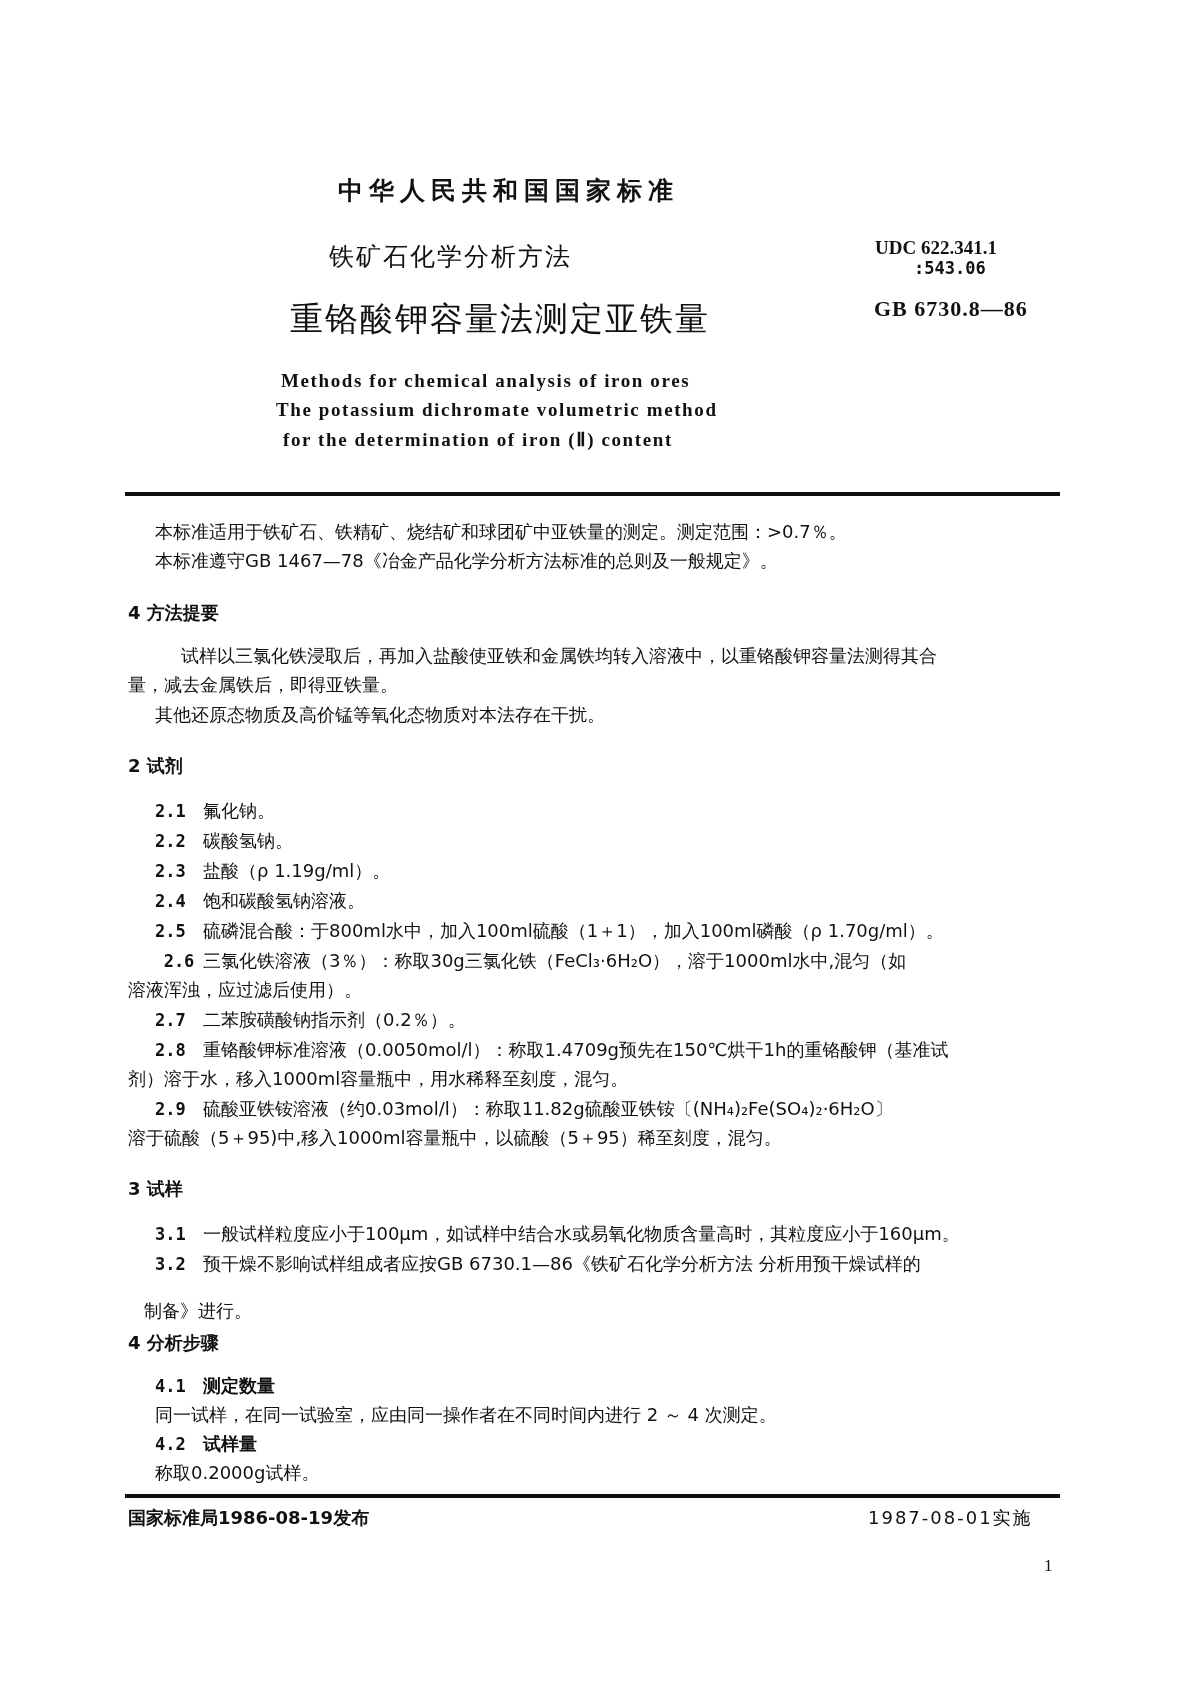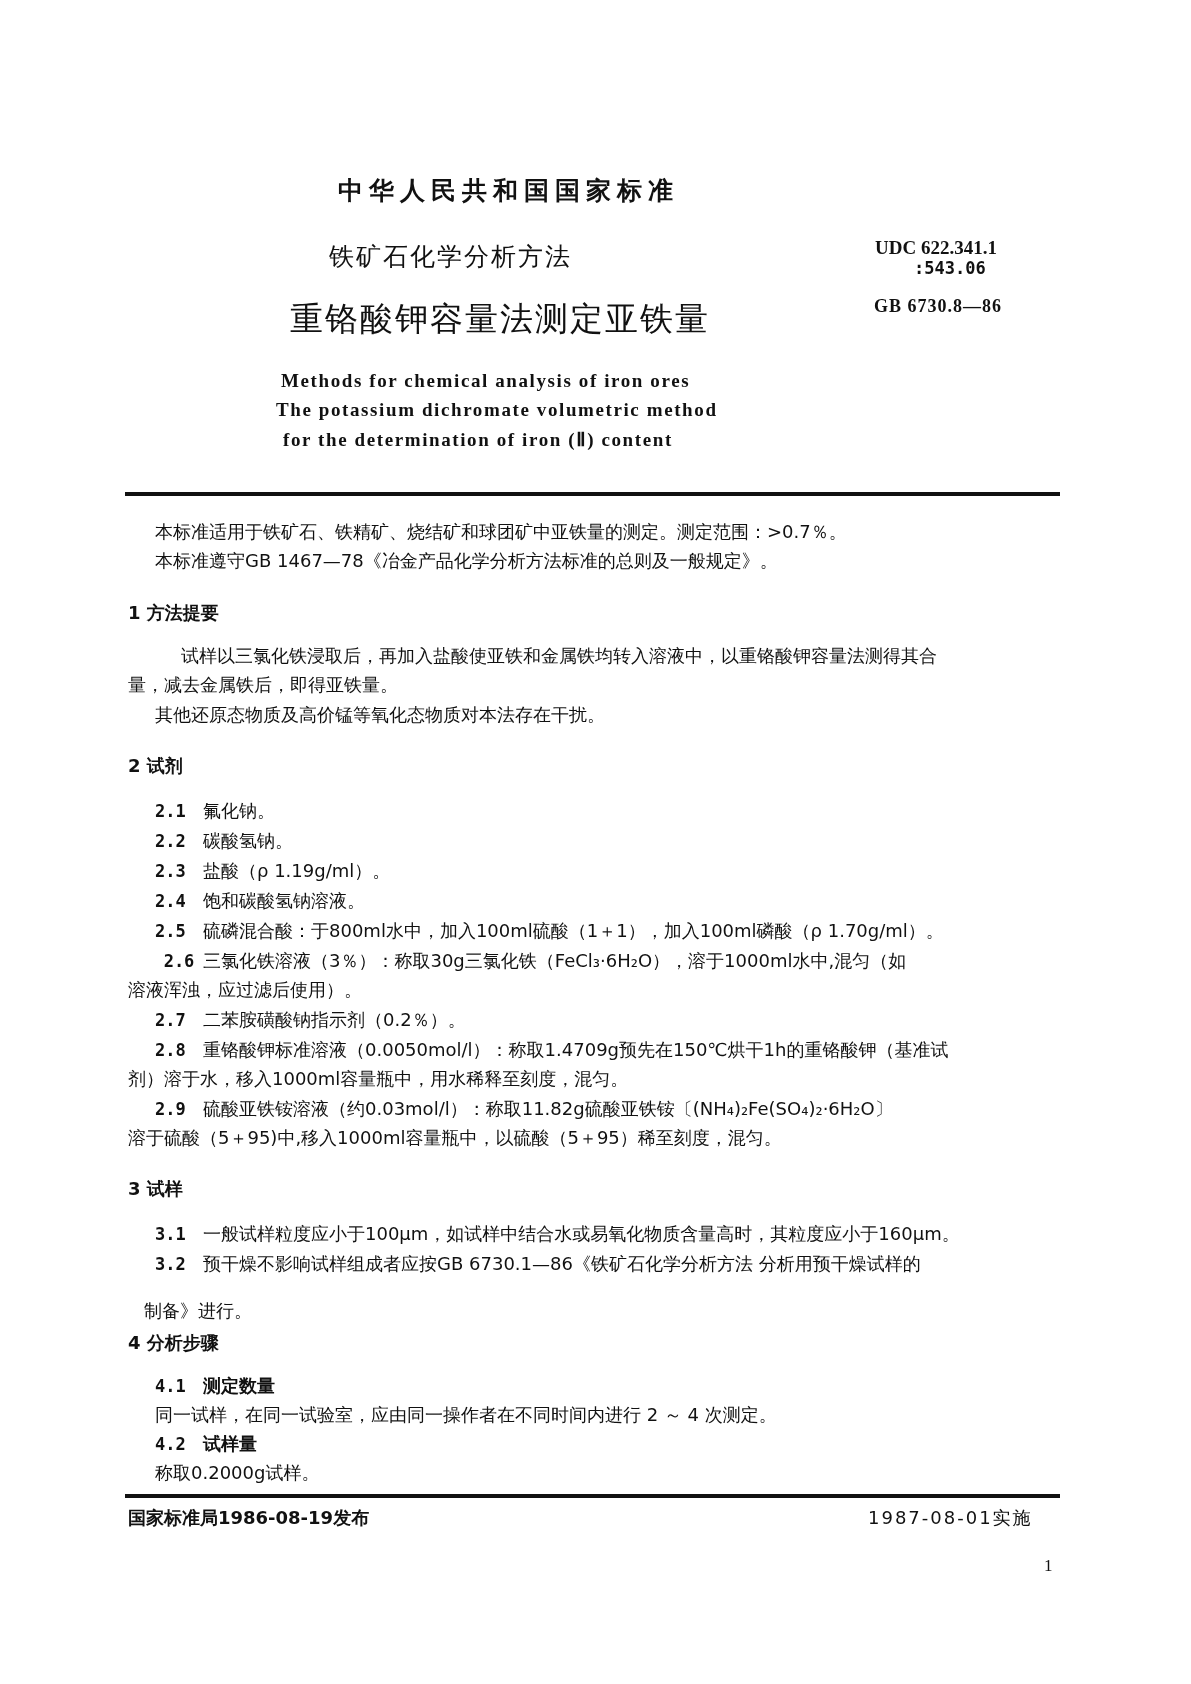--- a/index.html
+++ b/index.html
@@ -3,21 +3,21 @@
   <meta charset="utf-8">
   <style>
     html, body { margin: 0; padding: 0; background: #ffffff; }
     body { width: 1191px; height: 1684px; position: relative; overflow: hidden; color: #111; font-family: "DejaVu Sans", sans-serif; }
     .abs { position: absolute; white-space: nowrap; }
     .national { left: 338px; top: 174px; font-size: 25px; font-weight: bold; letter-spacing: 6px; }
     .title1 { left: 329px; top: 240px; font-size: 25px; letter-spacing: 2px; }
     .title2 { left: 290px; top: 297px; font-size: 33px; letter-spacing: 2px; }
     .udc { left: 875px; top: 237px; font-size: 19px; font-weight: bold; font-family: "Liberation Serif", serif; }
     .udc2 { left: 914px; top: 258px; font-size: 17px; font-weight: bold; font-family: "DejaVu Sans Mono", monospace; }
-    .gbno { left: 874px; top: 296px; font-size: 18px; font-weight: bold; font-family: "Liberation Serif", serif; letter-spacing: 1px; }
+    .gbno { left: 874px; top: 296px; font-size: 22px; font-weight: bold; font-family: "Liberation Serif", serif; letter-spacing: 1px; }
     .en { font-family: "Liberation Serif", serif; font-weight: bold; font-size: 19px; letter-spacing: 1.6px; }
     .en1 { left: 281px; top: 370px; }
     .en2 { left: 276px; top: 399px; }
     .en3 { left: 283px; top: 428px; }
     .rule { position: absolute; left: 125px; width: 935px; height: 4px; background: #111; }
     .p { font-size: 18px; }
     .sec { font-size: 18px; font-weight: bold; }
     .num { font-weight: bold; font-family: "DejaVu Sans Mono", monospace; font-size: 17px; display: inline-block; width: 48px; }
     .footer-l { left: 128px; top: 1506px; font-size: 18px; font-weight: bold; }
     .footer-r { left: 868px; top: 1506px; font-size: 18px; font-weight: normal; letter-spacing: 2px; }
@@ -36,21 +36,21 @@
 
 <div class="abs en en1">Methods for chemical analysis of iron ores</div>
 <div class="abs en en2">The potassium dichromate volumetric method</div>
 <div class="abs en en3">for the determination of iron (Ⅱ)  content</div>
 
 <div class="rule" style="top:492px;"></div>
 
 <div class="abs p" style="left:155px; top:520px;">本标准适用于铁矿石、铁精矿、烧结矿和球团矿中亚铁量的测定。测定范围：&gt;0.7％。</div>
 <div class="abs p" style="left:155px; top:549px;">本标准遵守GB 1467—78《冶金产品化学分析方法标准的总则及一般规定》。</div>
 
-<div class="abs sec" style="left:128px; top:601px;">1  方法提要</div>
+<div class="abs sec" style="left:128px; top:601px;">4  方法提要</div>
 <div class="abs p" style="left:181px; top:644px;">试样以三氯化铁浸取后，再加入盐酸使亚铁和金属铁均转入溶液中，以重铬酸钾容量法测得其合</div>
 <div class="abs p" style="left:128px; top:673px;">量，减去金属铁后，即得亚铁量。</div>
 <div class="abs p" style="left:155px; top:703px;">其他还原态物质及高价锰等氧化态物质对本法存在干扰。</div>
 
 <div class="abs sec" style="left:128px; top:754px;">2  试剂</div>
 
 <div class="abs p" style="left:155px; top:799px;"><span class="num">2.1</span><span>氟化钠。</span></div>
 <div class="abs p" style="left:155px; top:829px;"><span class="num">2.2</span><span>碳酸氢钠。</span></div>
 <div class="abs p" style="left:155px; top:859px;"><span class="num">2.3</span><span>盐酸（ρ 1.19g/ml）。</span></div>
 <div class="abs p" style="left:155px; top:889px;"><span class="num">2.4</span><span>饱和碳酸氢钠溶液。</span></div>

